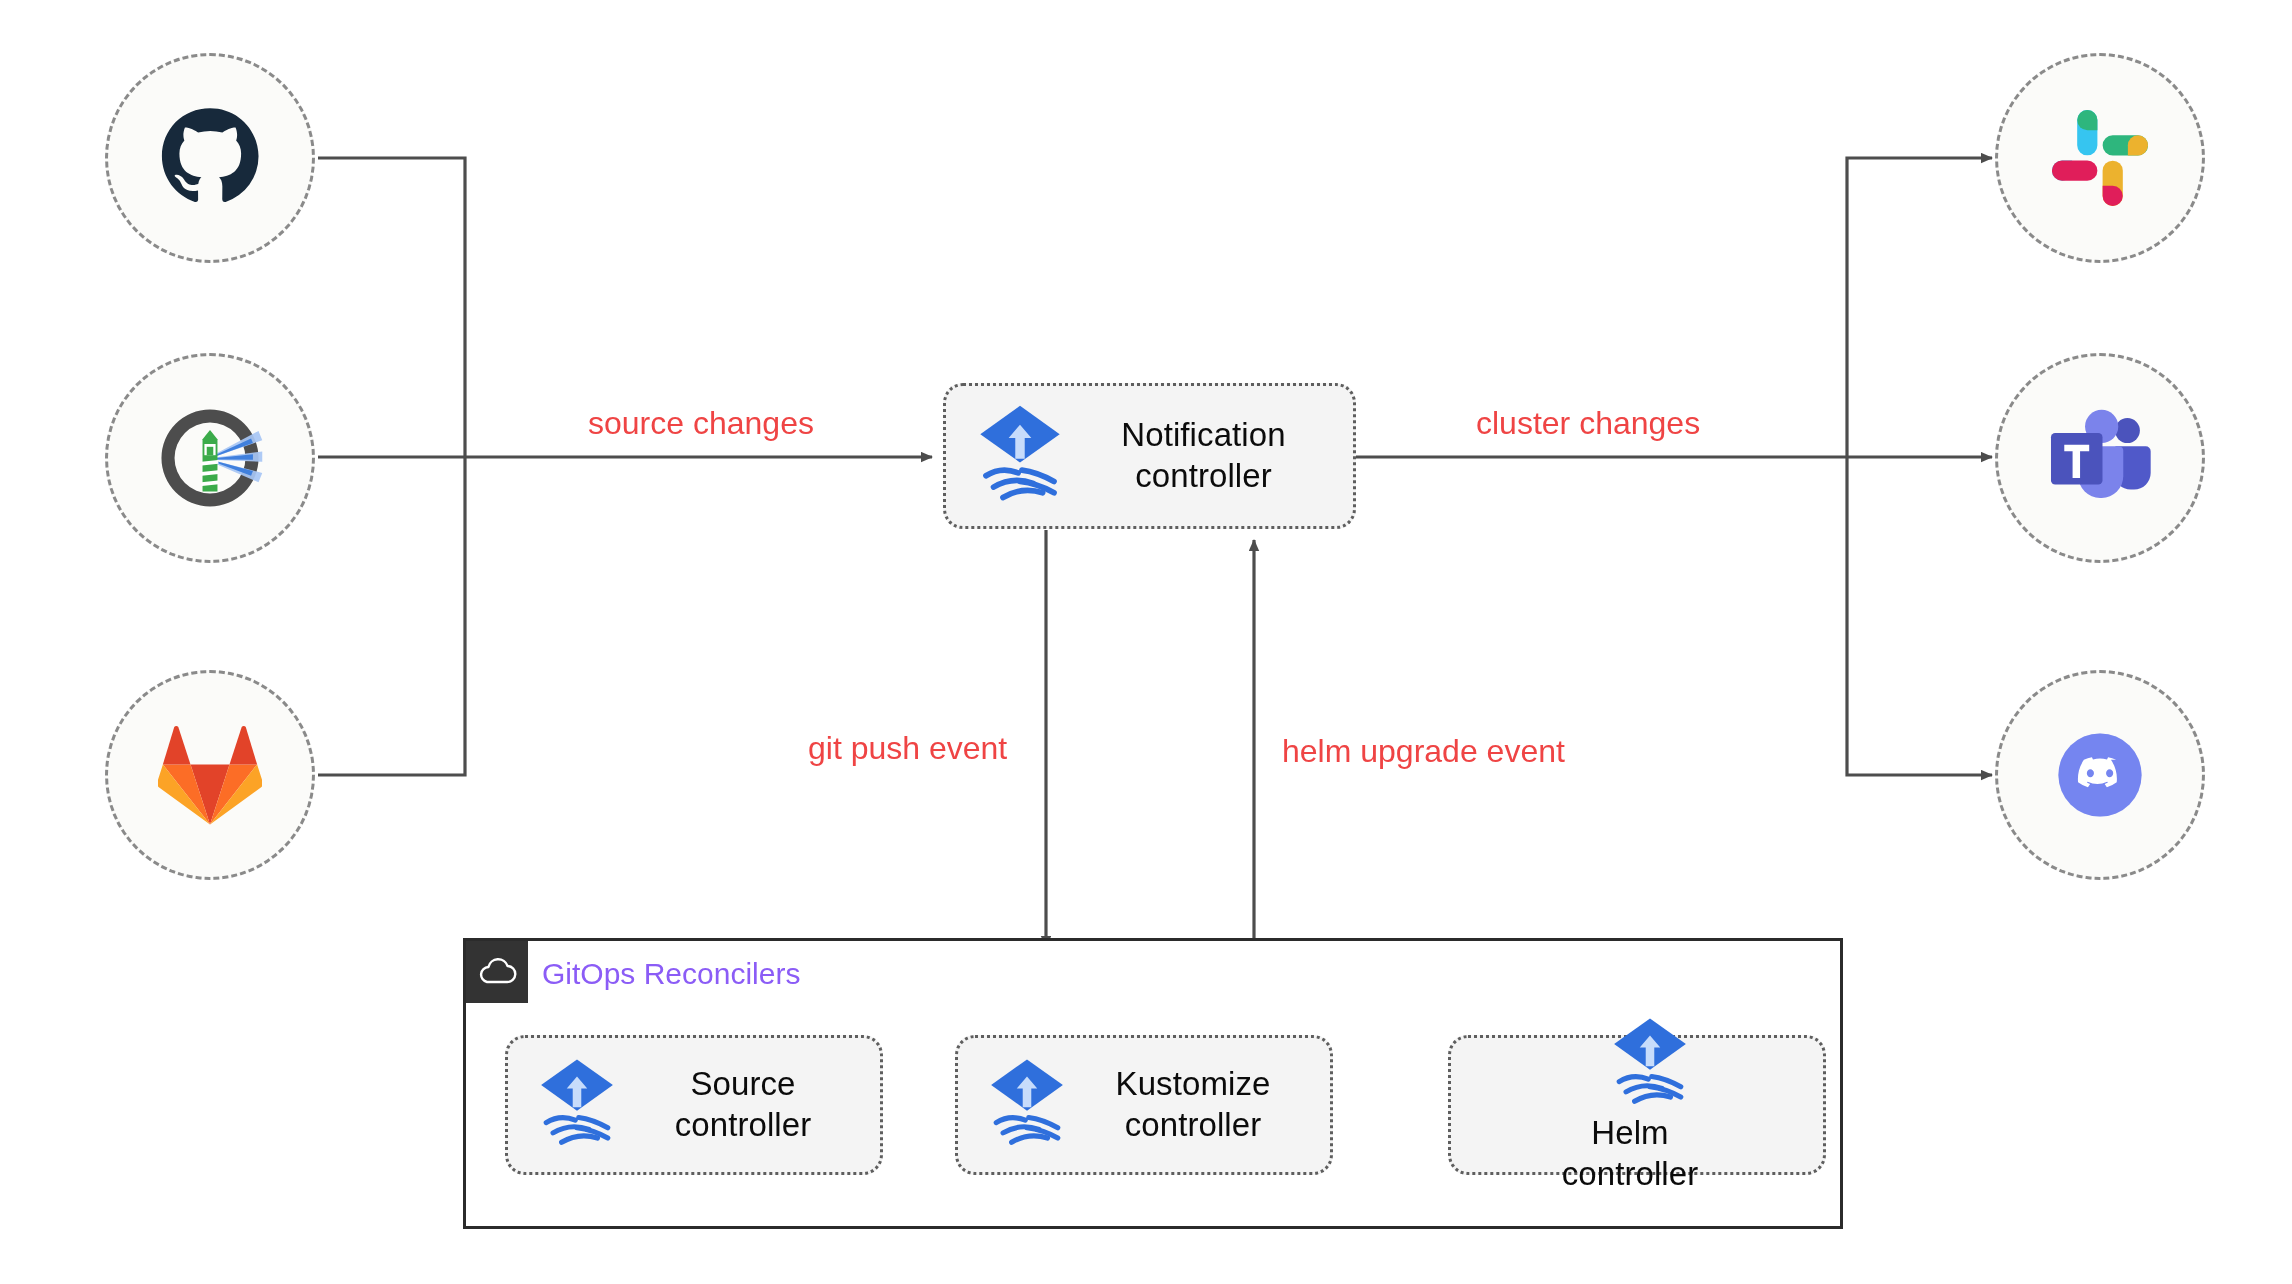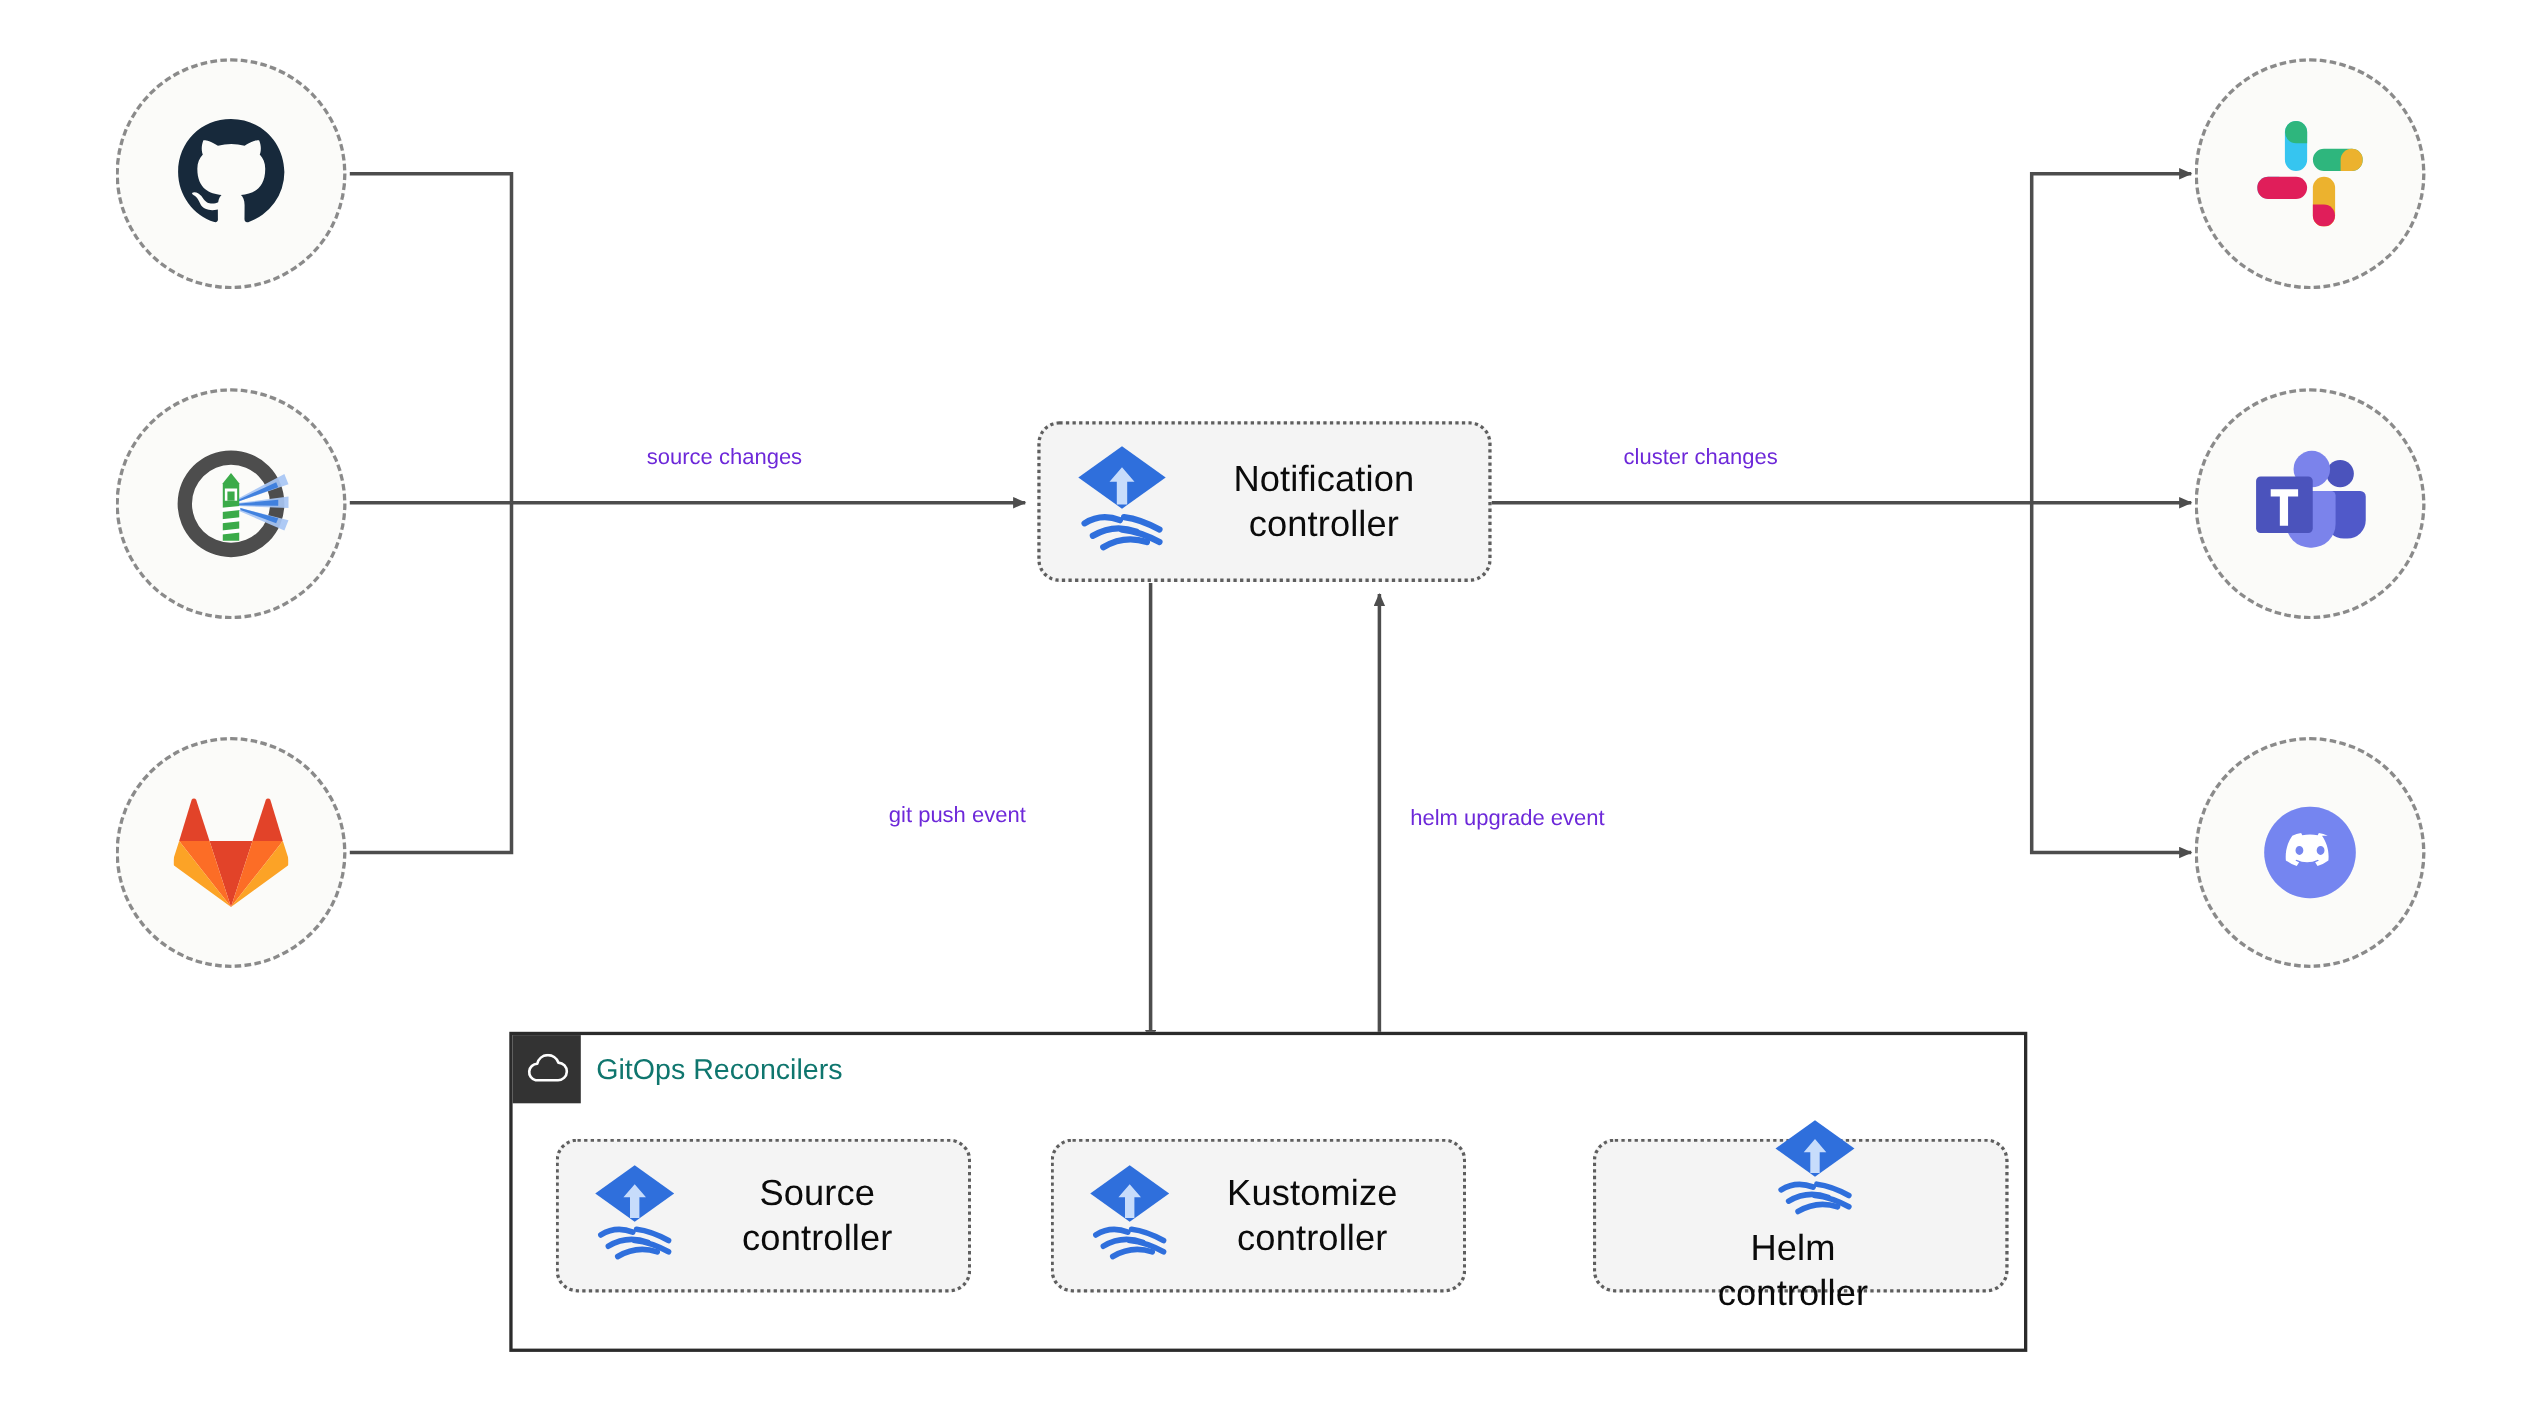--- a/index.html
+++ b/index.html
@@ -19,24 +19,24 @@
       border-radius:20px;box-sizing:border-box;
       display:flex;align-items:center;justify-content:center;}
   .card .logo{flex:0 0 auto;margin-left:26px;}
   .card .card-label{flex:1 1 auto;text-align:center;font-size:33px;line-height:1.24;
       color:#0b0b0b;letter-spacing:.1px;padding-right:14px;white-space:pre-line;}
 
   
   .group{position:absolute;background:#ffffff;border:3px solid #2b2b2b;box-sizing:border-box;}
   .group-badge{position:absolute;left:0;top:0;width:62px;height:62px;background:#333333;
       display:flex;align-items:center;justify-content:center;}
-  .group-title{position:absolute;left:76px;top:16px;font-size:26px;color:#0f766e;}
-
-  
-  .edge-label{position:absolute;font-size:20px;color:#6d28d9;white-space:nowrap;
+  .group-title{position:absolute;left:76px;top:16px;font-size:30px;color:#8b5cf6;}
+
+  
+  .edge-label{position:absolute;font-size:32px;color:#ef4444;white-space:nowrap;
       background:#ffffff;padding:0 10px;}
 </style>
 </head>
 <body>
 
 <div id="stage">
 
   <svg class="wires" viewBox="0 0 2292 1284">
     <defs>
       <marker id="arrow" markerWidth="13" markerHeight="13" refX="11" refY="5.2" orient="auto" markerUnits="userSpaceOnUse">

